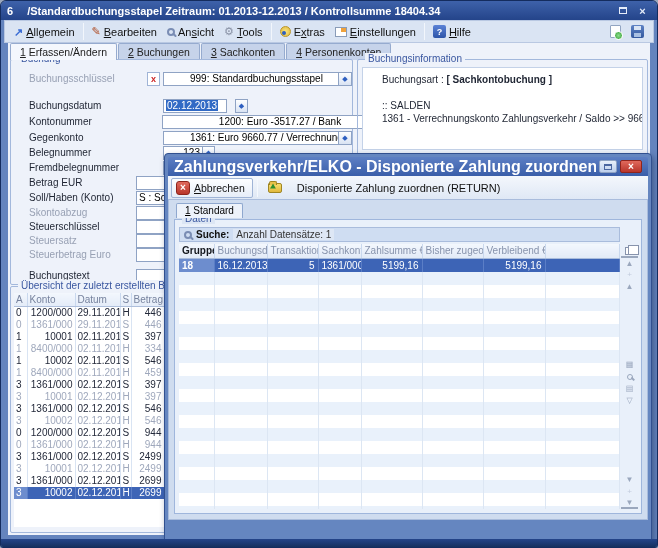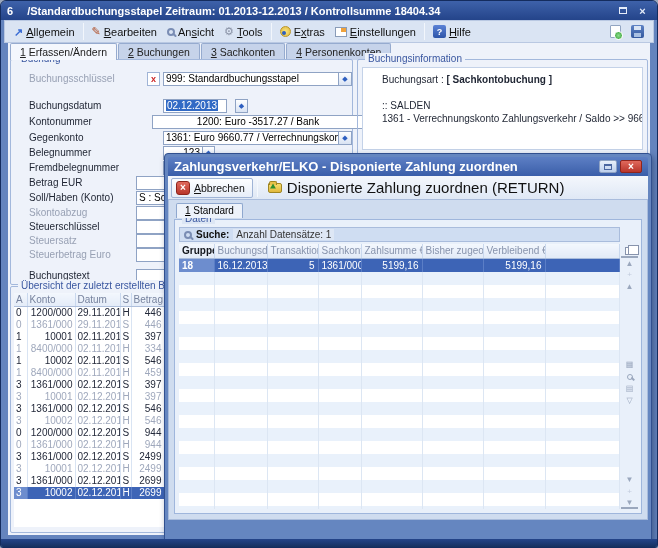--- a/index.html
+++ b/index.html
@@ -47,21 +47,21 @@
        border-radius:2px 2px 0 0;color:#222;white-space:nowrap;}
   .tab.active{background:#F4F7FD;position:relative;z-index:2;}
   .grp{position:absolute;border:1px solid #A3B8DC;border-radius:2px;}
   .grp-label{position:absolute;top:-7px;left:7px;background:#EEF2FA;color:#3A57A0;font-size:10px;padding:0 3px;white-space:nowrap;}
   
   .frow{position:absolute;left:0;right:0;height:15px;}
   .flabel{position:absolute;left:18px;top:1px;font-size:10px;color:#1E2432;white-space:nowrap;}
   .flabel.dim{color:#98A1B4;text-align:center;}
   .fbox{position:absolute;height:14px;background:#fff;border:1px solid #8FA3C4;font-size:10px;
         line-height:12px;padding:0 2px;overflow:hidden;white-space:nowrap;}
-  .sel-text{display:block;text-align:center;overflow:hidden;}
+  .sel-text{display:block;text-align:center;overflow:hidden;margin-left:24px;}
   .dd{position:absolute;right:0;top:0;bottom:0;width:13px;background:linear-gradient(#FDFEFF,#D9E3F3);
       border-left:1px solid #8FA3C4;color:#2E5FC0;font-size:7px;display:flex;align-items:center;justify-content:center;}
   .spin{position:absolute;width:13px;height:14px;background:linear-gradient(#FDFEFF,#D9E3F3);
         border:1px solid #8FA3C4;color:#2E5FC0;font-size:7px;display:flex;align-items:center;justify-content:center;}
   .hl{background:#316AC5;color:#fff;padding:0 1px;}
   .btn-clear{position:absolute;width:13px;height:14px;background:#fff;border:1px solid #9FB4D6;
              color:#CC2525;font-weight:bold;font-size:9px;display:flex;align-items:center;justify-content:center;}
   
   .info-box{position:absolute;left:4px;right:4px;top:7px;bottom:4px;background:#fff;border:1px solid #C4D2E8;
             padding:5px 19px;font-size:10px;color:#1E2432;line-height:13px;overflow:hidden;}
@@ -79,33 +79,33 @@
   .tbl-main td:nth-child(2),.tbl-main td:nth-child(5),.tbl-main th:nth-child(5){text-align:right;}
   .tbl-main tbody tr:nth-child(odd) td{color:#23293A;}
   .tbl-main tbody tr:nth-child(even) td{color:#9FA8BC;}
   .tbl-main tbody tr:last-child td{background:#3D64B6;color:#fff;border-right-color:#5B7EC6;}
   .tbl-main tbody tr:last-child td:first-child{background:#6D8DCE;}
   
   .dialog{position:absolute;left:163px;top:152px;width:488px;height:389px;background:#6586C0;
           border:1px solid #31508F;border-radius:4px 4px 2px 2px;padding:3px;box-shadow:2px 3px 6px rgba(20,40,80,.45);}
   .dlg-title{height:19px;background:linear-gradient(#5D7FC4,#3A5EA9);color:#fff;font-weight:bold;
              display:flex;align-items:center;padding:0 6px;border-radius:2px 2px 0 0;white-space:nowrap;}
-  .dlg-title .t-text{flex:1;font-size:13px;}
+  .dlg-title .t-text{flex:1;font-size:16px;}
   .dlg-btn{height:13px;border-radius:2px;display:flex;align-items:center;justify-content:center;margin-left:3px;}
   .dlg-restore{width:18px;background:linear-gradient(#E8EFFA,#BDCFEC);border:1px solid #8FA3C4;}
   .dlg-restore span{width:8px;height:6px;border:1px solid #4B66A0;border-top-width:2px;display:block;}
   .dlg-close{width:22px;background:linear-gradient(#E0695C,#B8352B);border:1px solid #8F241C;color:#fff;font-weight:bold;font-size:10px;}
   .dlg-toolbar{height:24px;background:linear-gradient(#F4F7FC,#DFE8F5);border-bottom:1px solid #A9BCDC;
                display:flex;align-items:center;padding:0 3px;gap:4px;}
   .btn-cancel{display:flex;align-items:center;gap:4px;padding:2px 7px 2px 4px;background:linear-gradient(#FDFEFF,#E6EDF8);
               border:1px solid #9FB4D6;border-radius:2px;font-size:10.5px;color:#111;}
   .i-cancel{width:14px;height:14px;background:linear-gradient(#E0695C,#B8352B);border:1px solid #8F241C;
             border-radius:3px;color:#fff;font-weight:bold;font-size:10px;display:flex;align-items:center;justify-content:center;}
   .tsep{width:1px;height:18px;background:#AFBFD9;border-right:1px solid #F4F8FD;}
-  .btn-assign{display:flex;align-items:center;gap:5px;padding:2px 6px;font-size:15px;color:#111;}
+  .btn-assign{display:flex;align-items:center;gap:15px;padding:2px 6px;font-size:11px;color:#111;}
   .i-folder{width:14px;height:10px;background:linear-gradient(#F7DD6E,#E0B83C);border:1px solid #A08622;
             border-radius:1px 2px 2px 2px;position:relative;}
   .i-folder::before{content:"";position:absolute;top:-3px;left:0;width:6px;height:3px;background:#E8C24A;
                     border:1px solid #A08622;border-bottom:none;border-radius:2px 2px 0 0;}
   .i-folder::after{content:"";position:absolute;left:2px;top:1px;width:0;height:0;
                    border:3px solid transparent;border-left:5px solid #2F8F2F;transform:rotate(30deg);}
   .dlg-body{position:relative;height:320px;background:#CFDCEF;border:1px solid #A9BCDC;border-top:none;}
   .dlg-tab{position:absolute;top:3px;left:7px;padding:1px 8px 2px 8px;background:#EDF2FA;border:1px solid #8FA8CF;
            border-bottom:none;border-radius:2px 2px 0 0;font-size:10px;z-index:2;}
   .grp-daten{position:absolute;left:5px;right:5px;top:19px;bottom:5px;border:1px solid #9FB6DC;background:#E9F0FA;border-radius:0;}
@@ -216,21 +216,21 @@
       </div>
 
       <div class="frow" style="top:39px">
         <span class="flabel">Buchungsdatum</span>
         <span class="fbox" style="left:152px;width:64px"><span class="hl">02.12.2013</span></span>
         <span class="spin" style="left:224px;top:0">◆</span>
       </div>
 
       <div class="frow" style="top:55px">
         <span class="flabel">Kontonummer</span>
-        <span class="fbox" style="left:141px;width:225px">
+        <span class="fbox" style="left:151px;width:225px">
           <span class="sel-text" style="padding-right:13px">1200: Euro -3517.27 / Bank</span>
           <span class="dd">◆</span>
         </span>
       </div>
 
       <div class="frow" style="top:71px">
         <span class="flabel">Gegenkonto</span>
         <span class="fbox" style="left:152px;width:189px">
           <span class="sel-text" style="padding-right:13px">1361: Euro 9660.77 / Verrechnungskonto Zahlungsverkehr</span>
           <span class="dd">◆</span>

